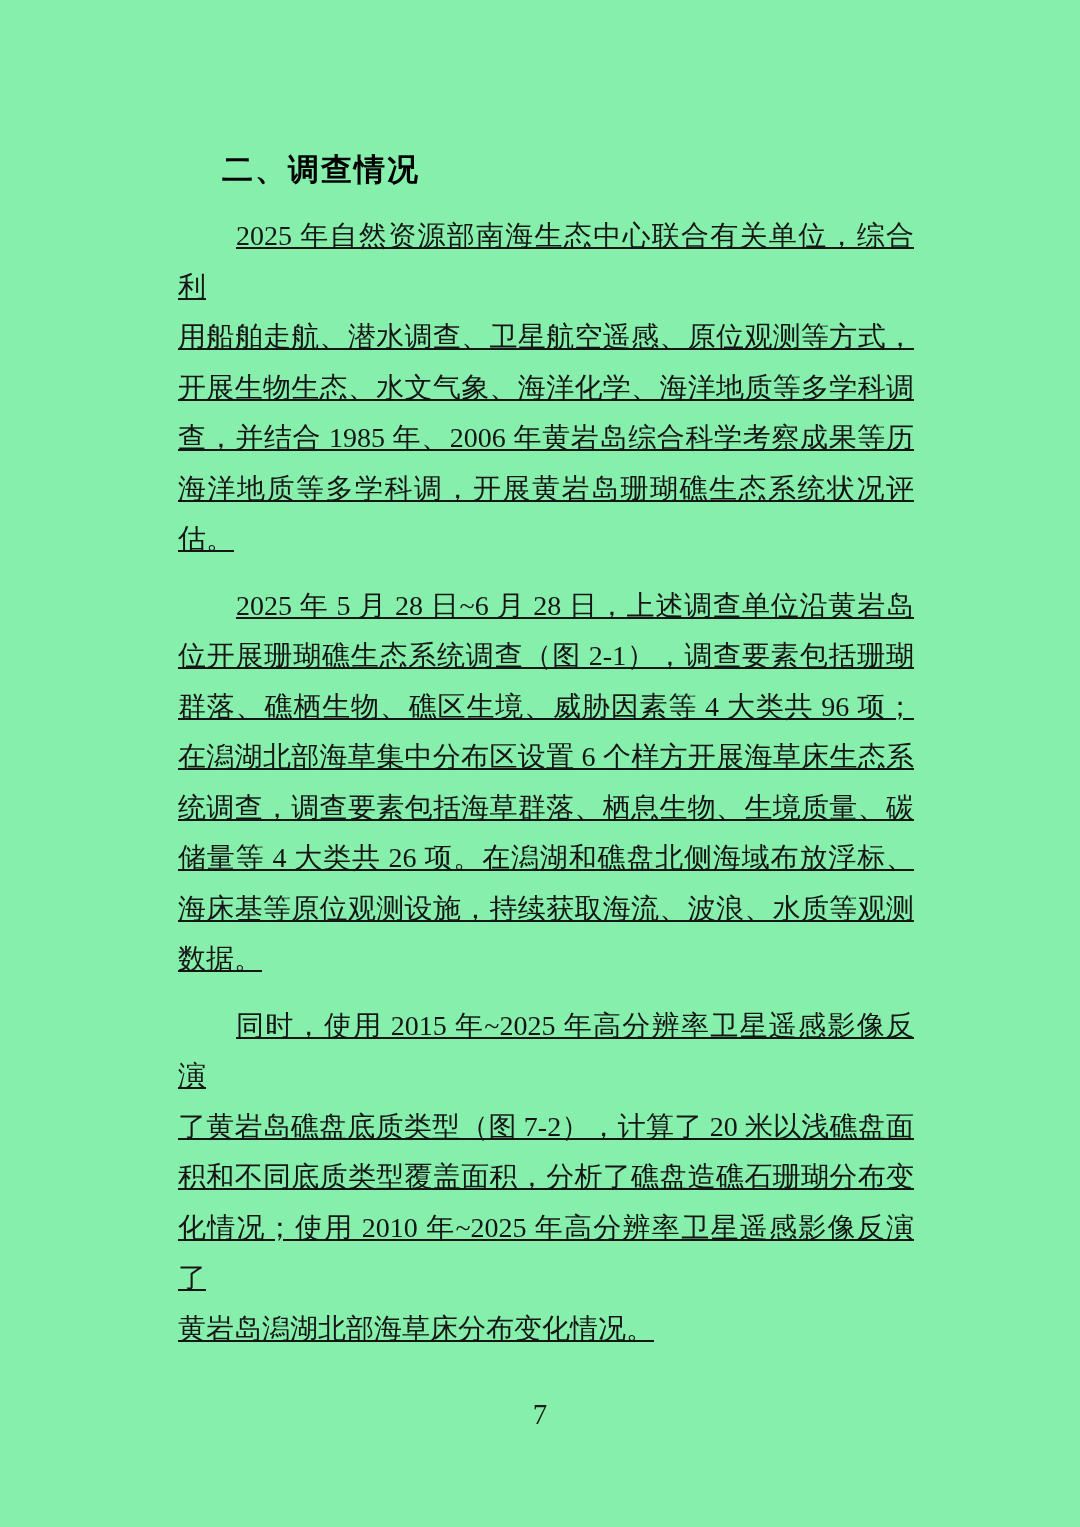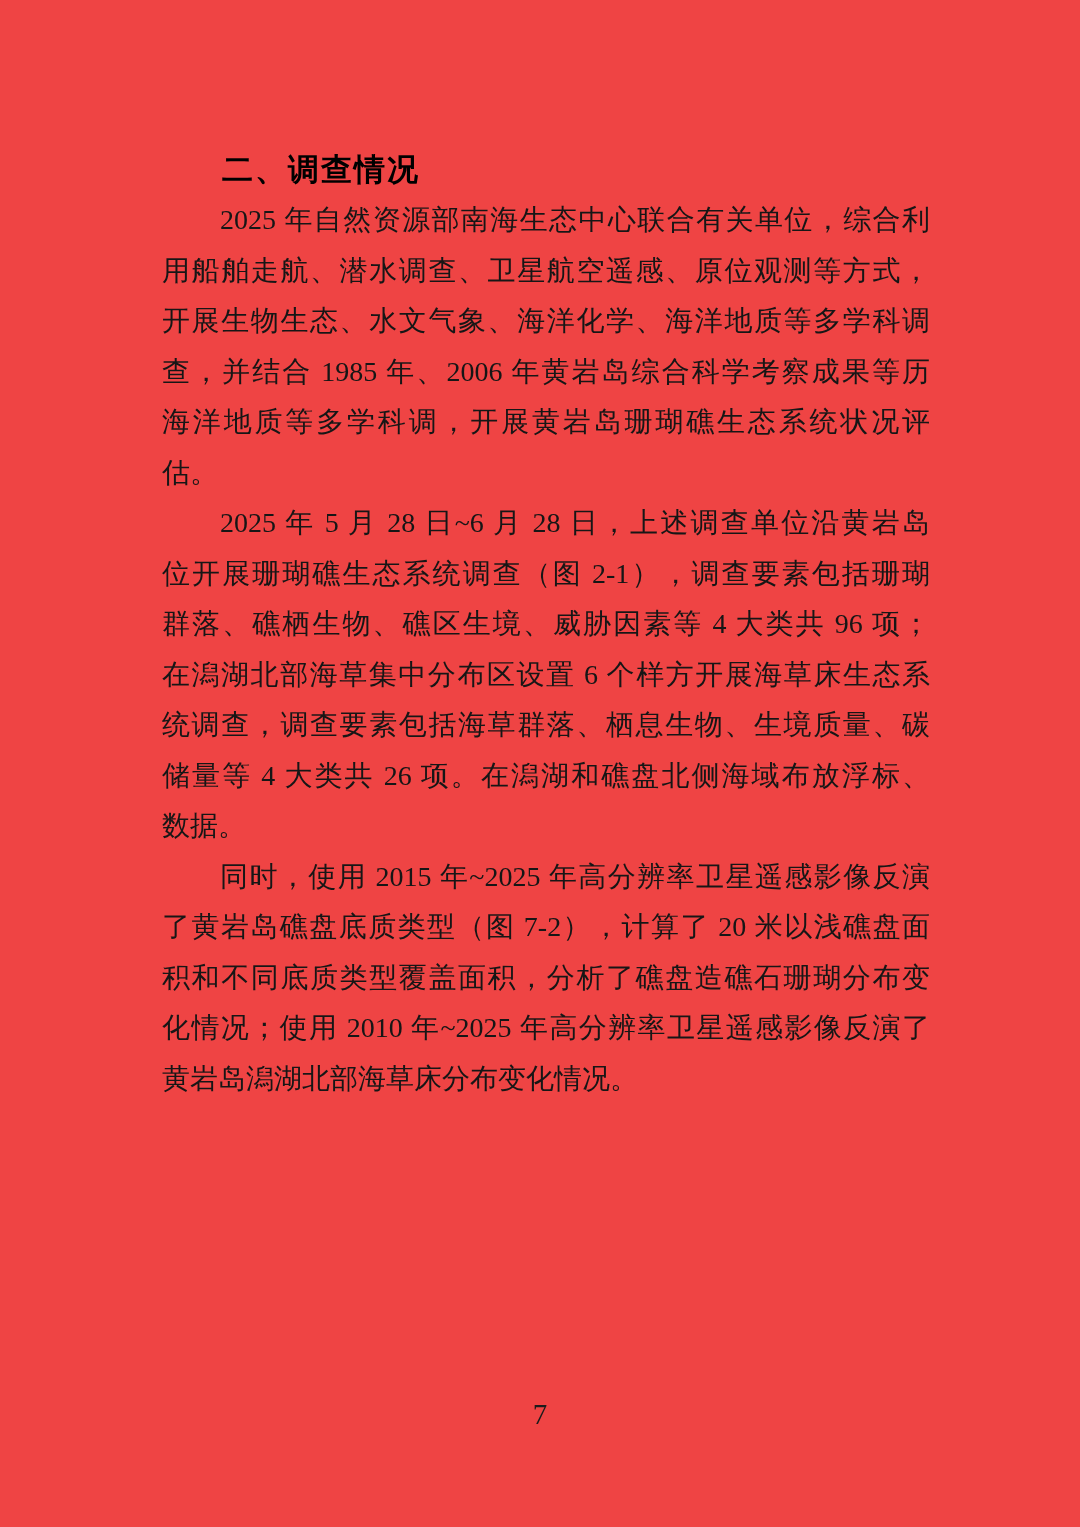--- a/index.html
+++ b/index.html
@@ -4,21 +4,21 @@
 <style>
   html, body {
     margin: 0;
     padding: 0;
     background: #ffffff;
   }
   .page {
     position: relative;
     width: 1080px;
     height: 1527px;
-    background: #ef4444;
+    background: #86efac;
     color: #161616;
     font-family: "Liberation Serif", serif;
     overflow: hidden;
   }
   .content {
     position: absolute;
     left: 162px;
     top: 144px;
     width: 768px;
   }
@@ -26,21 +26,22 @@
     margin: 0;
     font-family: "Liberation Sans", sans-serif;
     font-weight: bold;
     font-size: 31px;
     line-height: 51px;
     color: #000000;
     text-indent: 60px;
     letter-spacing: 2px;
   }
   .paragraph {
-    margin: 0;
+    margin: 16px;
+    text-decoration: underline;
   }
   .line {
     font-size: 28px;
     line-height: 50.5px;
     text-align: justify;
     text-align-last: justify;
     white-space: normal;
     color: #161616;
   }
   .line.first {
@@ -76,20 +77,21 @@
           <div class="line">海洋地质等多学科调，开展黄岩岛珊瑚礁生态系统状况评</div>
           <div class="line last">估。</div>
         </div>
         <div class="paragraph">
           <div class="line first">2025 年 5 月 28 日~6 月 28 日，上述调查单位沿黄岩岛</div>
           <div class="line">位开展珊瑚礁生态系统调查（图 2-1），调查要素包括珊瑚</div>
           <div class="line">群落、礁栖生物、礁区生境、威胁因素等 4 大类共 96 项；</div>
           <div class="line">在潟湖北部海草集中分布区设置 6 个样方开展海草床生态系</div>
           <div class="line">统调查，调查要素包括海草群落、栖息生物、生境质量、碳</div>
           <div class="line">储量等 4 大类共 26 项。在潟湖和礁盘北侧海域布放浮标、</div>
+          <div class="line">海床基等原位观测设施，持续获取海流、波浪、水质等观测</div>
           <div class="line last">数据。</div>
         </div>
         <div class="paragraph">
           <div class="line first">同时，使用 2015 年~2025 年高分辨率卫星遥感影像反演</div>
           <div class="line">了黄岩岛礁盘底质类型（图 7-2），计算了 20 米以浅礁盘面</div>
           <div class="line">积和不同底质类型覆盖面积，分析了礁盘造礁石珊瑚分布变</div>
           <div class="line">化情况；使用 2010 年~2025 年高分辨率卫星遥感影像反演了</div>
           <div class="line last">黄岩岛潟湖北部海草床分布变化情况。</div>
         </div>
       </div>

